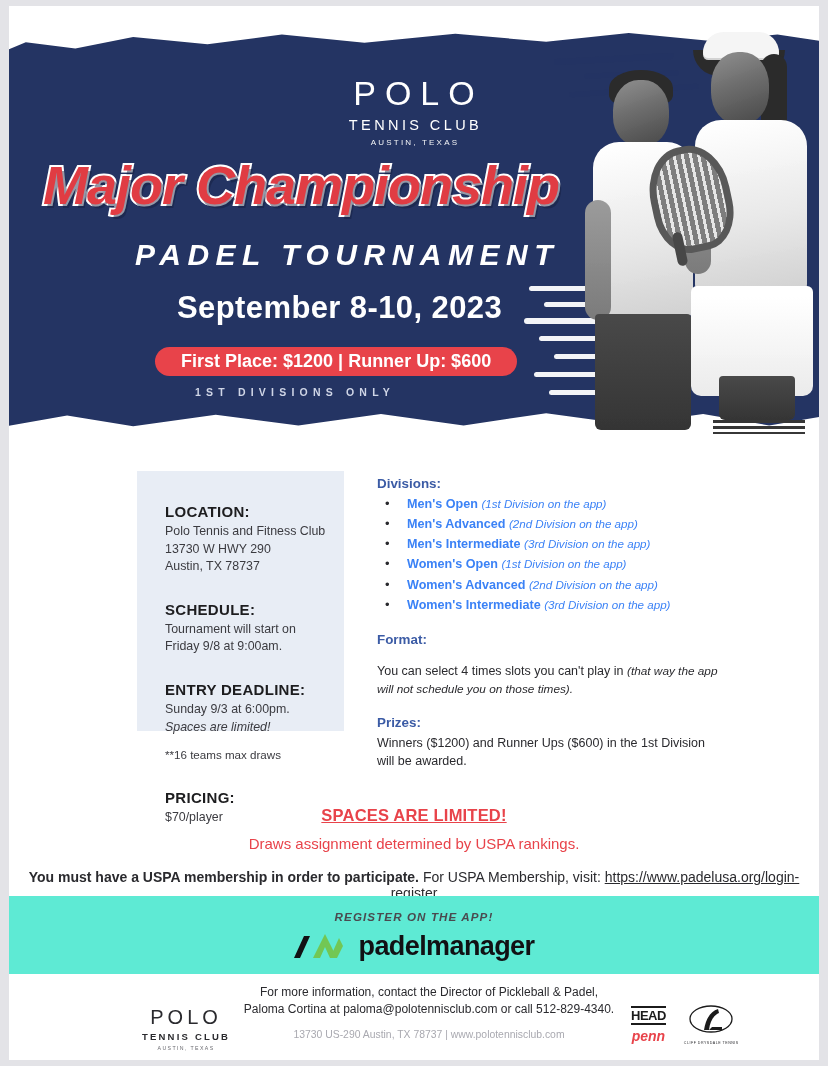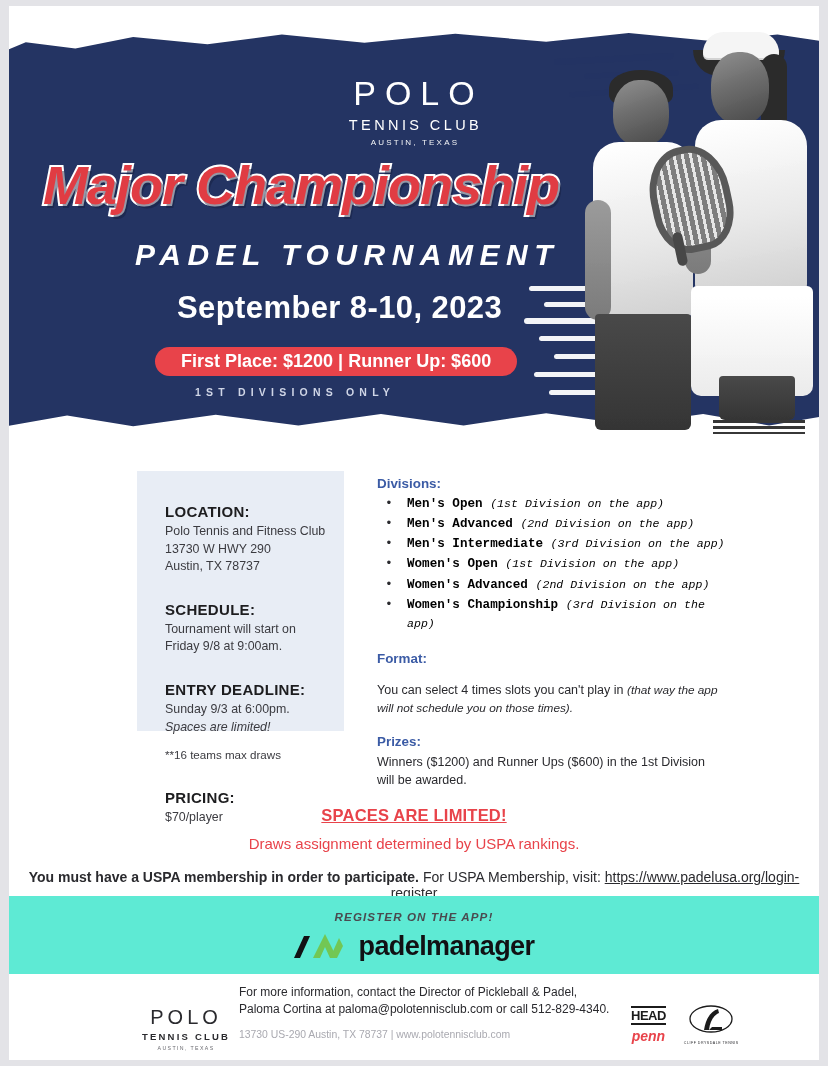--- a/index.html
+++ b/index.html
@@ -281,24 +281,23 @@
   .sec-h.sp { margin-top: 17px; }
   ul.divs {
     list-style: none;
     margin: 0;
     padding: 0;
   }
   ul.divs li {
     position: relative;
     padding-left: 30px;
     font-size: 12.6px;
-    color: #000000;
+    color: #3b82f6;
     line-height: 1.52;
     margin-bottom: 1px;
-    font-family: Liberation Mono, monospace;
   }
   ul.divs li:before {
     content: "•";
     position: absolute;
     left: 8px;
     top: -1px;
     font-size: 13px;
     color: #2a2a2e;
   }
   ul.divs b { font-weight: 700; }
@@ -380,21 +379,21 @@
   .foot-logo { position: absolute; left: 133px; top: 1001px; text-align: center; color: #2a2a2e; }
   .foot-logo .f1 { font-size: 20px; letter-spacing: 4px; font-weight: 400; line-height: 1; }
   .foot-logo .f2 { font-size: 9.5px; letter-spacing: 2.2px; margin-top: 4px; font-weight: 700; }
   .foot-logo .f3 { font-size: 5.2px; letter-spacing: 1.4px; margin-top: 3px; color: #6a6a70; }
 
   .foot-contact {
     position: absolute;
     left: 230px;
     top: 978px;
     width: 380px;
-    text-align: left;
+    text-align: center;
   }
   .foot-contact .c1 { font-size: 12px; color: #2a2a2e; line-height: 1.45; }
   .foot-contact .c2 { font-size: 10.4px; color: #a9a9b0; margin-top: 10px; }
 
   .sponsors { position: absolute; left: 622px; top: 998px; display: flex; gap: 18px; align-items: center; }
   .head-penn { text-align: center; }
   .head-word {
     font-size: 13px;
     font-weight: 700;
     letter-spacing: -.5px;
@@ -497,21 +496,21 @@
   </div>
 
   <div class="right-col">
     <div class="sec-h">Divisions:</div>
     <ul class="divs">
       <li><b>Men's Open</b> <i>(1st Division on the app)</i></li>
       <li><b>Men's Advanced</b> <i>(2nd Division on the app)</i></li>
       <li><b>Men's Intermediate</b> <i>(3rd Division on the app)</i></li>
       <li><b>Women's Open</b> <i>(1st Division on the app)</i></li>
       <li><b>Women's Advanced</b> <i>(2nd Division on the app)</i></li>
-      <li><b>Women's Championship</b> <i>(3rd Division on the app)</i></li>
+      <li><b>Women's Intermediate</b> <i>(3rd Division on the app)</i></li>
     </ul>
 
     <div class="sec-h sp">Format:</div>
     <p class="body-p gap"><span>You can select 4 times slots you can't play in </span><i>(that way the app will not schedule you on those times).</i></p>
 
     <div class="sec-h sp">Prizes:</div>
     <p class="body-p">Winners ($1200) and Runner Ups ($600) in the 1st Division will be awarded.</p>
   </div>
 
   <div class="limited">

